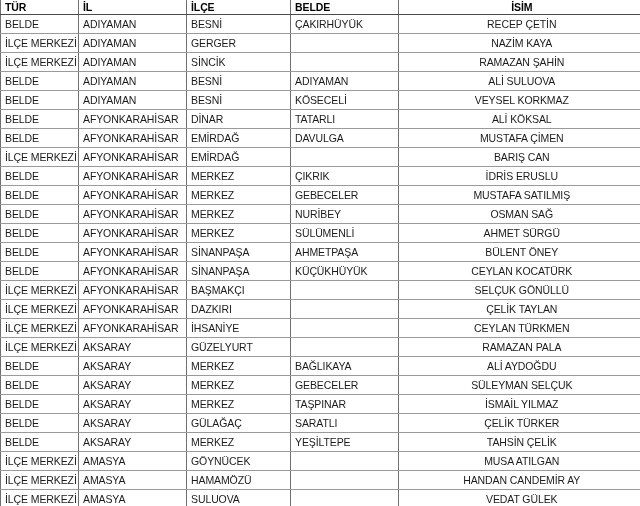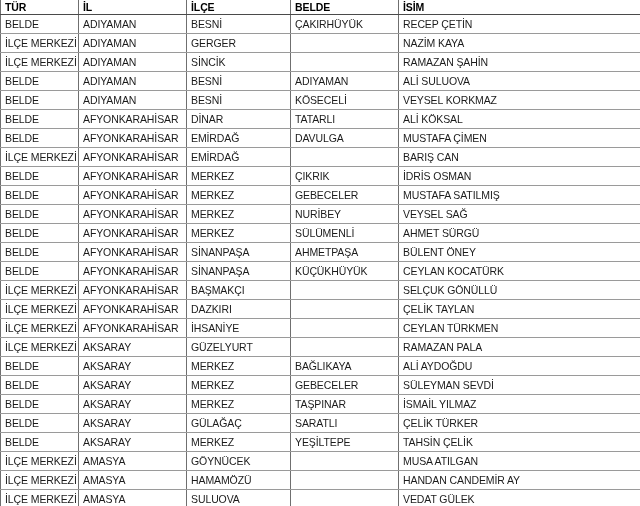--- a/index.html
+++ b/index.html
@@ -48,20 +48,21 @@
     border-top: 1px solid #9a9a9a;
     border-bottom: 1px solid #9a9a9a;
     border-right: 1px solid #6f6f6f;
     background: #ffffff;
     letter-spacing: -0.1px;
   }
   
   table.grid th.last,
   table.grid td.last {
     border-right: none;
+    text-align: center;
   }
   table.grid thead th {
     height: 14px;
     line-height: 14px;
     font-weight: bold;
     font-size: 10.5px;
     border-top: none;
     border-bottom: 1px solid #4a4a4a;
     color: #000000;
   }
@@ -150,35 +151,35 @@
           <td>AFYONKARAHİSAR</td>
           <td>EMİRDAĞ</td>
           <td></td>
           <td class="last">BARIŞ CAN</td>
         </tr>
         <tr>
           <td>BELDE</td>
           <td>AFYONKARAHİSAR</td>
           <td>MERKEZ</td>
           <td>ÇIKRIK</td>
-          <td class="last">İDRİS OSMAN</td>
+          <td class="last">İDRİS ERUSLU</td>
         </tr>
         <tr>
           <td>BELDE</td>
           <td>AFYONKARAHİSAR</td>
           <td>MERKEZ</td>
           <td>GEBECELER</td>
           <td class="last">MUSTAFA SATILMIŞ</td>
         </tr>
         <tr>
           <td>BELDE</td>
           <td>AFYONKARAHİSAR</td>
           <td>MERKEZ</td>
           <td>NURİBEY</td>
-          <td class="last">VEYSEL SAĞ</td>
+          <td class="last">OSMAN SAĞ</td>
         </tr>
         <tr>
           <td>BELDE</td>
           <td>AFYONKARAHİSAR</td>
           <td>MERKEZ</td>
           <td>SÜLÜMENLİ</td>
           <td class="last">AHMET SÜRGÜ</td>
         </tr>
         <tr>
           <td>BELDE</td>
@@ -227,21 +228,21 @@
           <td>AKSARAY</td>
           <td>MERKEZ</td>
           <td>BAĞLIKAYA</td>
           <td class="last">ALİ AYDOĞDU</td>
         </tr>
         <tr>
           <td>BELDE</td>
           <td>AKSARAY</td>
           <td>MERKEZ</td>
           <td>GEBECELER</td>
-          <td class="last">SÜLEYMAN SEVDİ</td>
+          <td class="last">SÜLEYMAN SELÇUK</td>
         </tr>
         <tr>
           <td>BELDE</td>
           <td>AKSARAY</td>
           <td>MERKEZ</td>
           <td>TAŞPINAR</td>
           <td class="last">İSMAİL YILMAZ</td>
         </tr>
         <tr>
           <td>BELDE</td>

